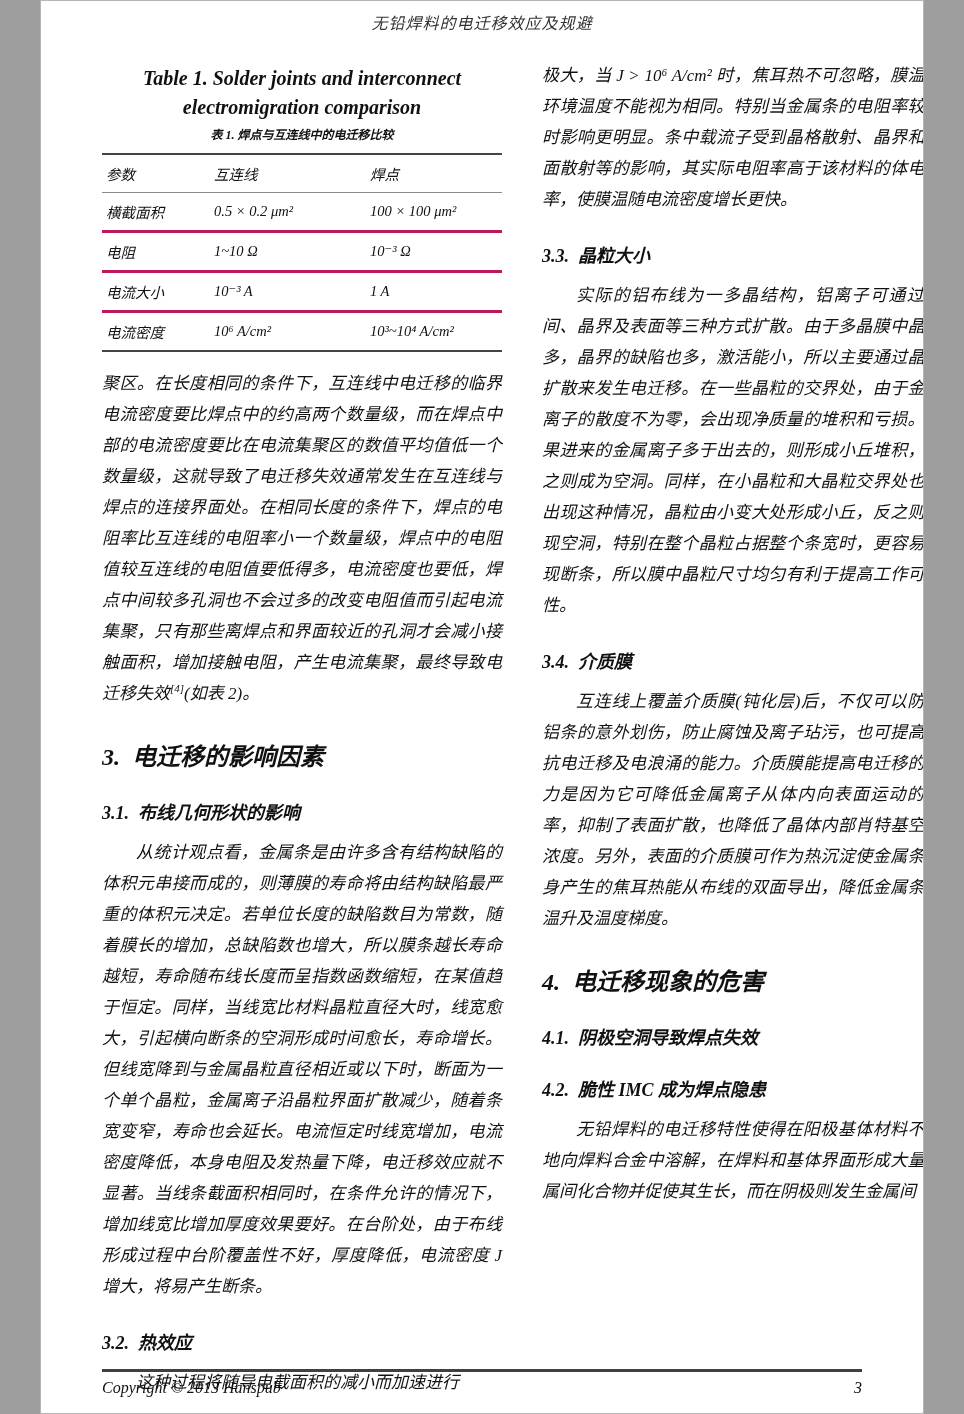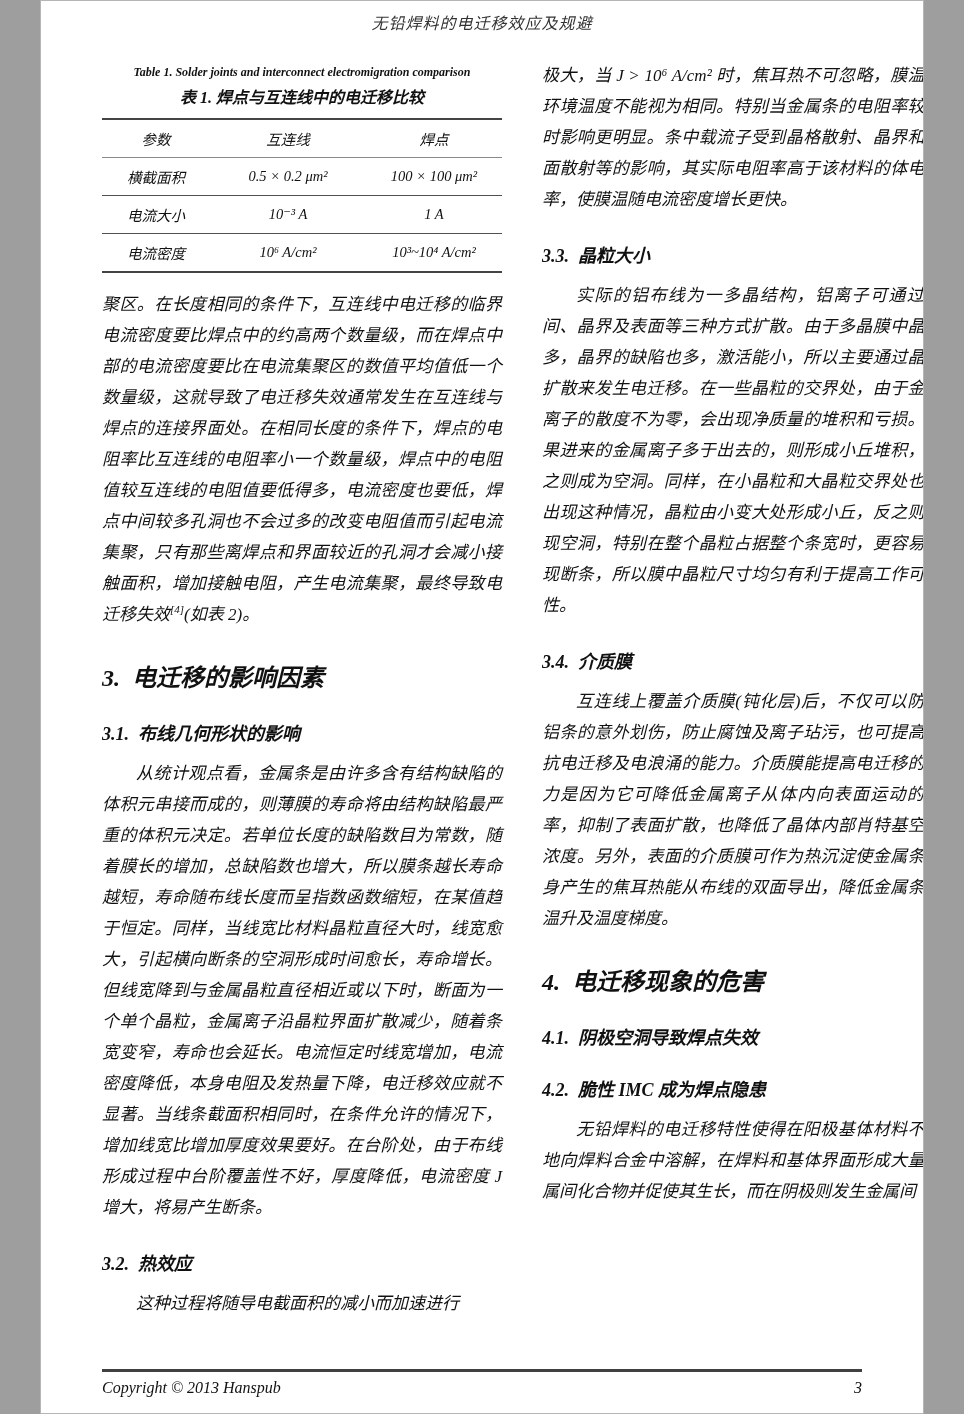--- a/index.html
+++ b/index.html
@@ -10,30 +10,30 @@
     font-family: "Liberation Serif", "DejaVu Serif", serif; color: #111; font-style: italic;
   }
   .running-head {
     text-align: center; padding-top: 9px; font-size: 16px; color: #333;
     letter-spacing: 1px;
   }
   .content { display: flex; gap: 40px; padding: 26px 61px 0 61px; }
   .col { width: 400px; flex: 0 0 400px; }
 
   .caption { text-align: center; margin: 4px 0 10px 0; }
-  .caption-en { font-weight: bold; font-size: 12px; line-height: 1.45; }
-  .caption-zh { font-weight: bold; font-size: 16px; margin-top: 3px; }
+  .caption-en { font-weight: bold; font-size: 20px; line-height: 1.45; }
+  .caption-zh { font-weight: bold; font-size: 12px; margin-top: 3px; }
 
   table.cmp {
     width: 100%; border-collapse: collapse; font-size: 14.5px;
     margin-bottom: 16px; border-top: 2px solid #444; border-bottom: 2px solid #444;
   }
   table.cmp th { font-weight: normal; border-bottom: 1px solid #8a8a8a; }
-  table.cmp th, table.cmp td { padding: 8px 4px; text-align: center; }
-  table.cmp tbody tr:not(:last-child) td { border-bottom: 1px solid #be185d; }
+  table.cmp th, table.cmp td { padding: 8px 4px; text-align: left; }
+  table.cmp tbody tr:not(:last-child) td { border-bottom: 3px solid #be185d; }
   table.cmp .c-param { width: 27%; }
   table.cmp .c-inter { width: 39%; }
   table.cmp .c-joint { width: 34%; }
 
   .para { margin: 0; font-size: 17px; line-height: 31px; text-align: justify; }
   .indent { text-indent: 2em; }
   h2.sec { font-size: 24px; font-weight: bold; margin: 28px 0 14px 0; }
   h3.subsec { font-size: 18px; font-weight: bold; margin: 26px 0 13px 0; }
   sup.ref { font-size: 11px; line-height: 0; }
 
@@ -68,20 +68,25 @@
             <th class="c-param">参数</th>
             <th class="c-inter">互连线</th>
             <th class="c-joint">焊点</th>
           </tr>
         </thead>
         <tbody>
           <tr>
             <td>横截面积</td>
             <td>0.5 × 0.2 μm²</td>
             <td>100 × 100 μm²</td>
+          </tr>
+          <tr>
+            <td>电阻</td>
+            <td>1~10 Ω</td>
+            <td>10⁻³ Ω</td>
           </tr>
           <tr>
             <td>电流大小</td>
             <td>10⁻³ A</td>
             <td>1 A</td>
           </tr>
           <tr>
             <td>电流密度</td>
             <td>10⁶ A/cm²</td>
             <td>10³~10⁴ A/cm²</td>

